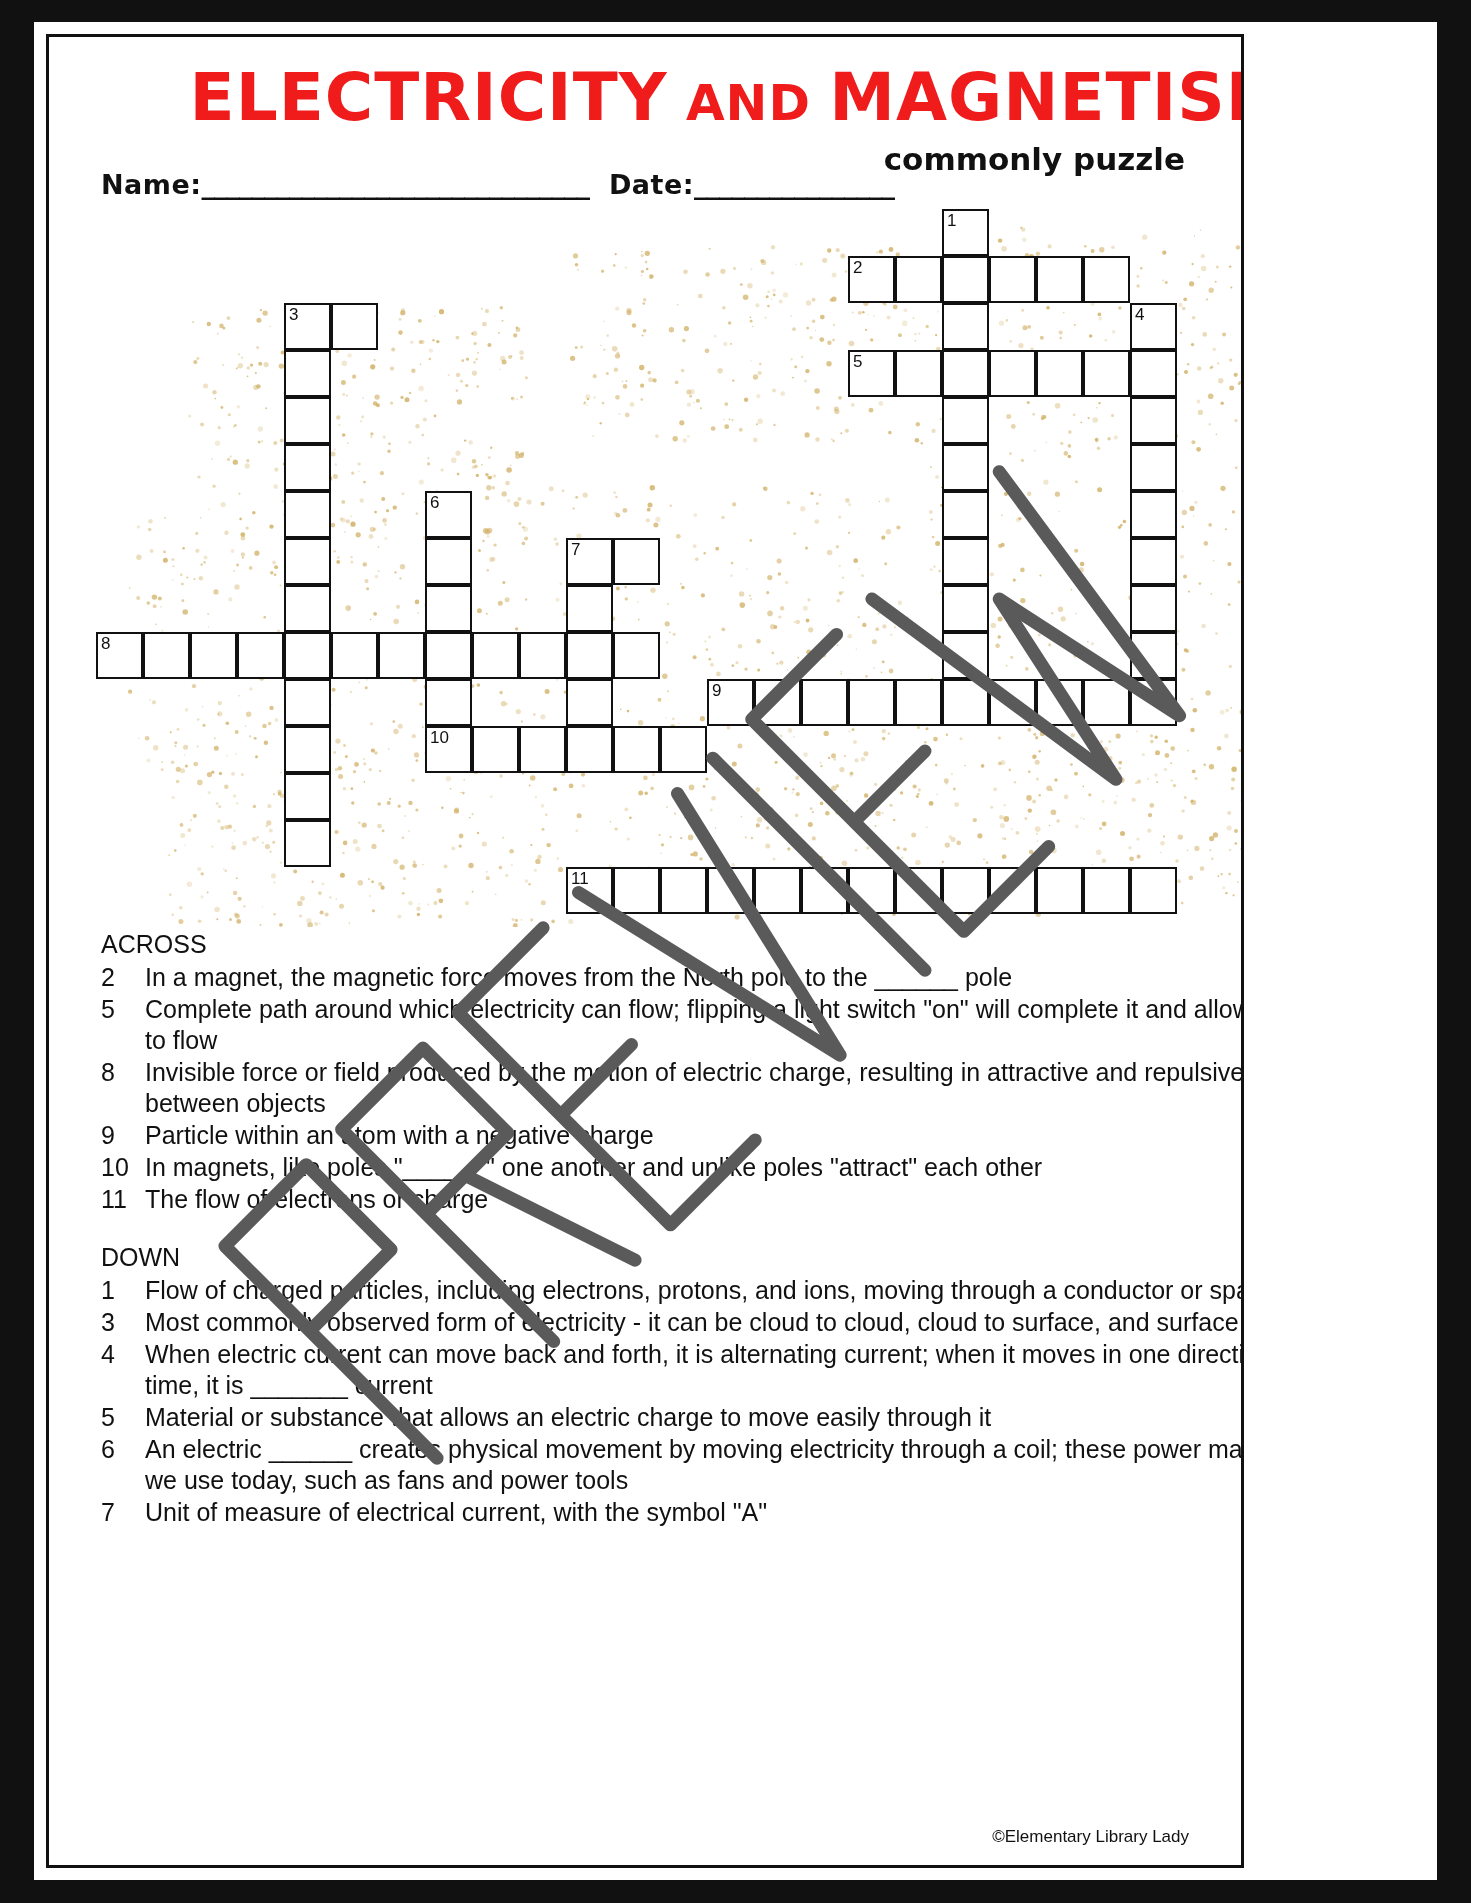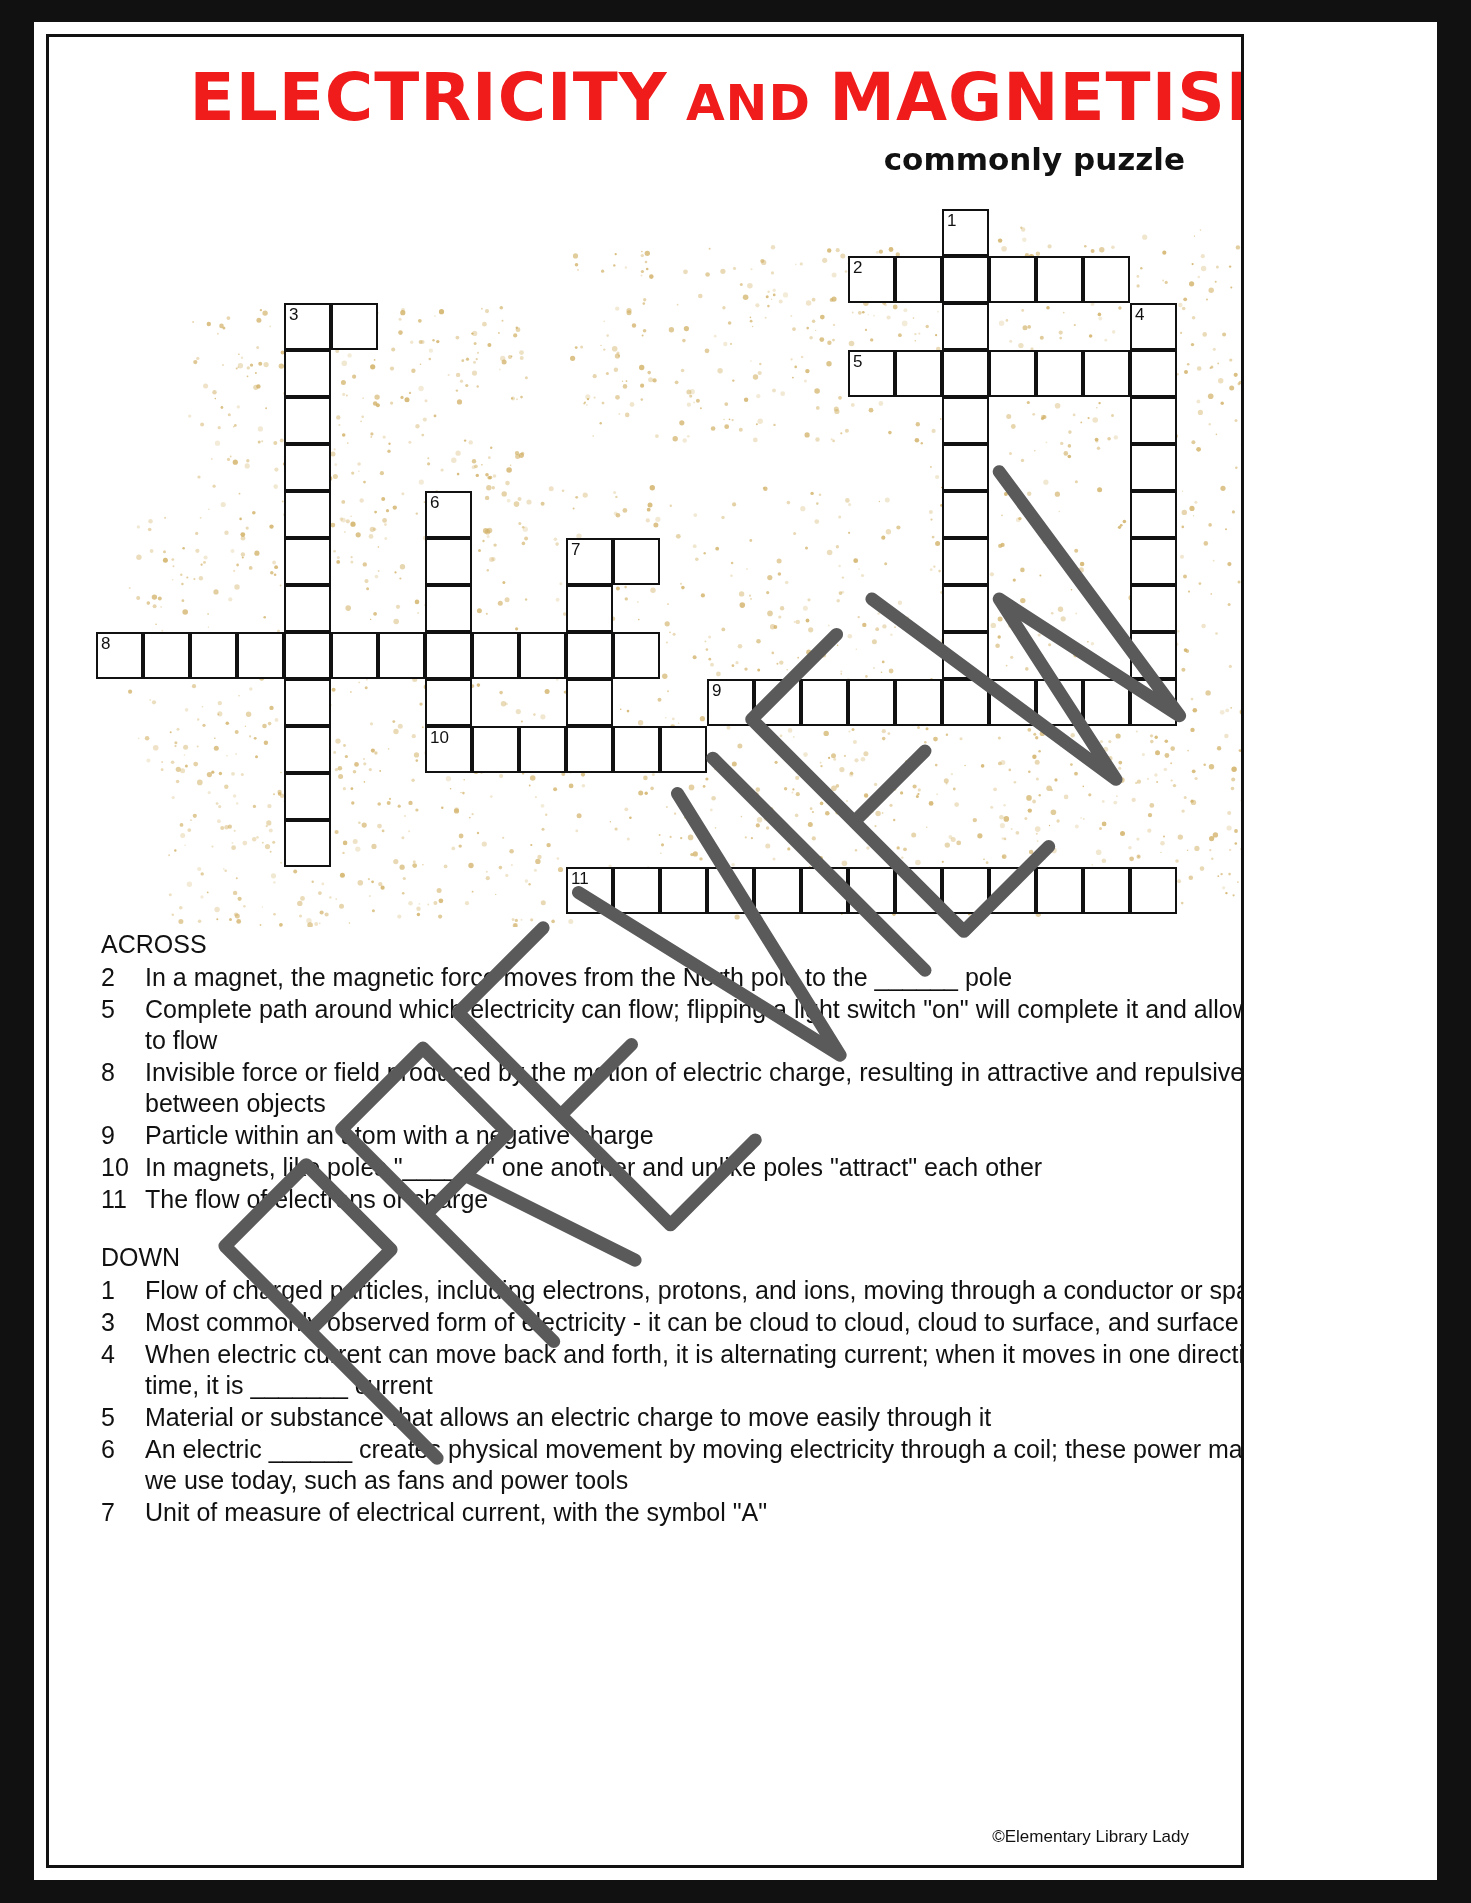--- a/index.html
+++ b/index.html
@@ -2534,20 +2534,23 @@
               <circle cx="987.7" cy="550.7" r="1.7" opacity="0.74"></circle>
             </g>
         </svg>
 
         <div class="title">
           <span>ELECTRICITY</span><span class="small">&nbsp;</span><span class="small">AND</span><span class="small">&nbsp;</span><span>MAGNETISM</span>
         </div>
 
         <div class="subtitle">commonly puzzle</div>
 
+        <div class="namedate">
+          <span>Name:</span><span class="rule">_______________________________</span>&nbsp;&nbsp;<span>Date:</span><span class="rule">________________</span>
+        </div>
 
         <div class="grid-area" id="grid-area">
             <div class="cell" style="left: 893px; top: 22px; width: 47px; height: 47px;">
               <span class="num">1</span>
             </div>
             <div class="cell" style="left: 799px; top: 69px; width: 47px; height: 47px;">
               <span class="num">2</span>
             </div>
             <div class="cell" style="left: 846px; top: 69px; width: 47px; height: 47px;"></div>
             <div class="cell" style="left: 893px; top: 69px; width: 47px; height: 47px;"></div>

